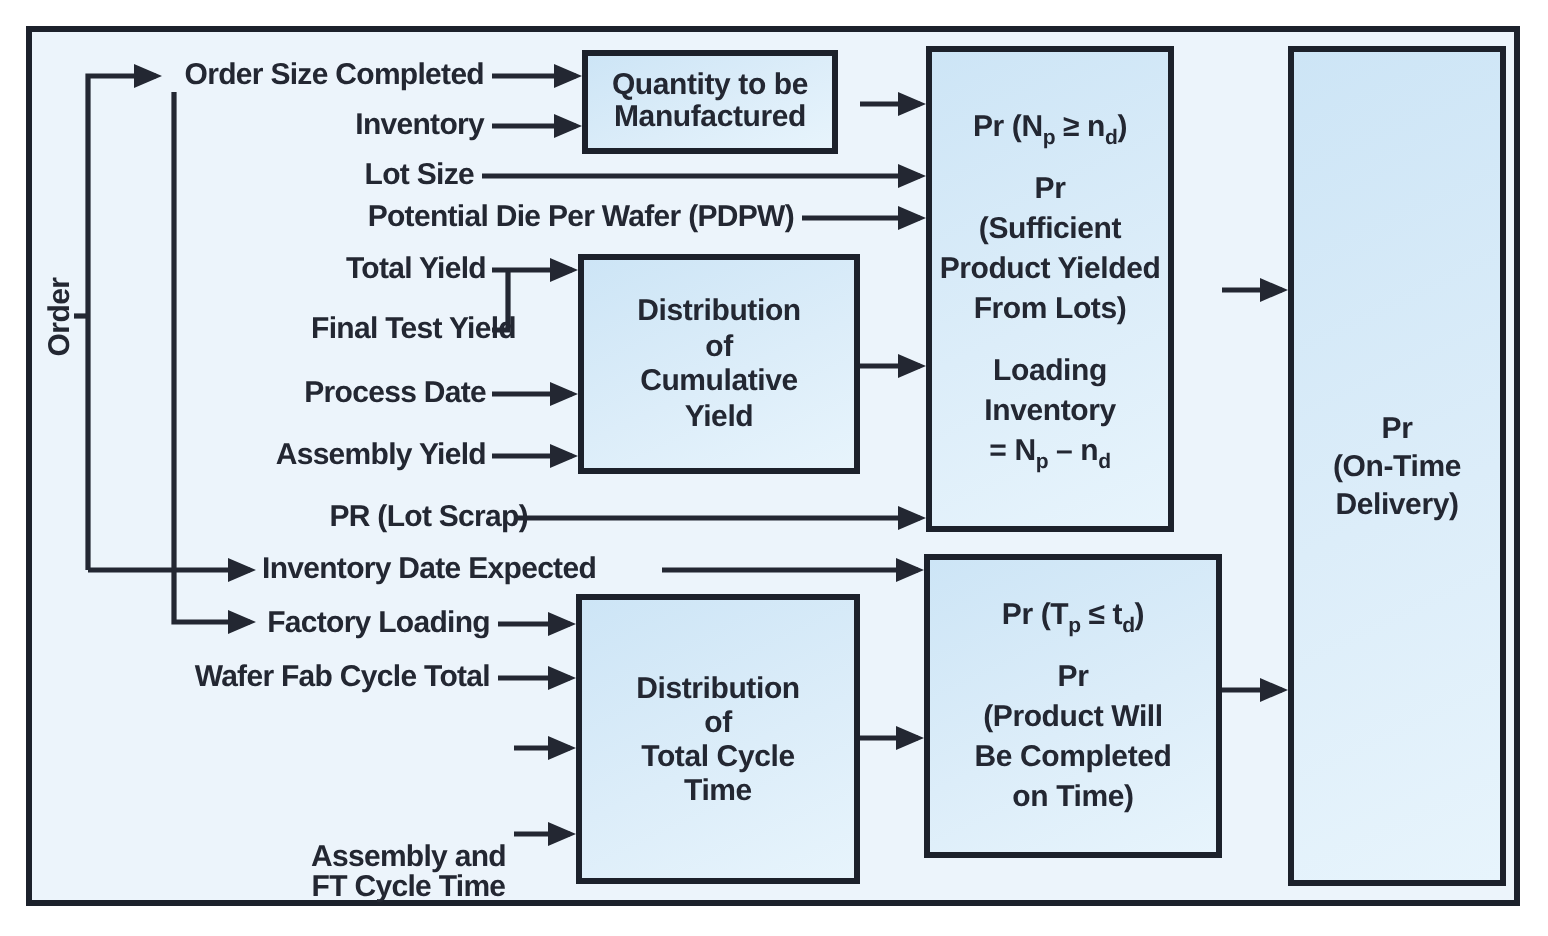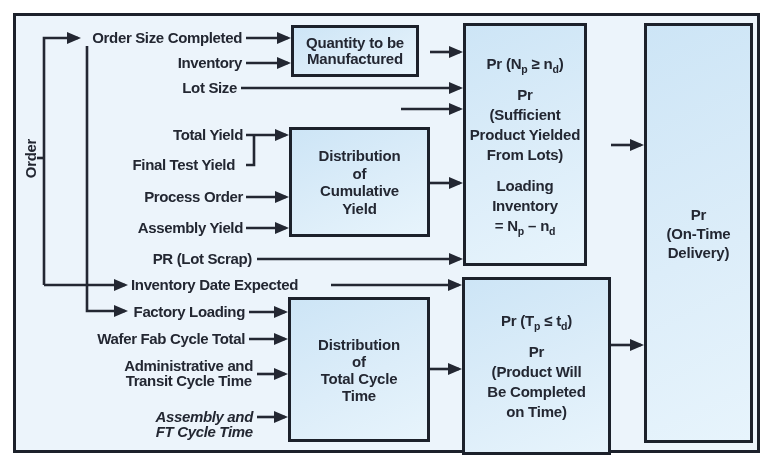--- a/index.html
+++ b/index.html
@@ -15,21 +15,21 @@
   svg.connectors path{stroke:var(--line);stroke-width:2.6;fill:none;}
   #ah path{fill:var(--line);stroke:none;}
   .box{position:absolute;box-sizing:border-box;border:3px solid var(--border);
     background:linear-gradient(155deg,var(--box-bg-1) 0%,#dcedf9 55%,var(--box-bg-2) 100%);
     display:flex;flex-direction:column;align-items:center;justify-content:center;
     text-align:center;font-size:15px;letter-spacing:-0.2px;white-space:pre-line;}
   .box-qty{left:291px;top:25px;width:128px;height:52px;line-height:16px;}
   .box-cum{left:289px;top:127px;width:141px;height:110px;line-height:17.5px;}
   .box-tot{left:288px;top:297px;width:142px;height:145px;line-height:17px;}
   .box-yield{left:463px;top:23px;width:124px;height:243px;line-height:20px;}
-  .box-time{left:462px;top:277px;width:149px;height:178px;line-height:20px;}
+  .box-time{left:462px;top:277px;width:149px;height:152px;line-height:20px;}
   .box-ontime{left:644px;top:23px;width:109px;height:420px;line-height:19px;}
   .para{white-space:pre-line;margin:5.5px 0;}
   sub{font-size:0.7em;line-height:0;}
   .lbl{position:absolute;font-size:15px;line-height:16px;letter-spacing:-0.35px;
     white-space:pre-line;text-align:right;}
   .lbl.ctr{text-align:center;line-height:15px;}
   .order-label{position:absolute;left:10px;top:150px;width:40px;text-align:center;
     font-size:15px;letter-spacing:-0.3px;transform:rotate(-90deg);}
 </style>
 </head>
@@ -67,31 +67,30 @@
     <path d="M430 369 H459" marker-end="url(#ah)"></path>
     <path d="M611 145 H641" marker-end="url(#ah)"></path>
     <path d="M611 345 H641" marker-end="url(#ah)"></path>
   </svg>
 
   <span class="order-label">Order</span>
 
   <span class="lbl" style="right:532px;top:30px;">Order Size Completed</span>
   <span class="lbl" style="right:532px;top:55px;">Inventory</span>
   <span class="lbl" style="right:537px;top:80px;">Lot Size</span>
+  <span class="lbl" style="right:377px;top:101px;">Potential Die Per Wafer (PDPW)</span>
   <span class="lbl" style="right:531px;top:127px;">Total Yield</span>
-  <span class="lbl" style="right:539px;top:157px;">Final Test Yield</span>
-  <span class="lbl" style="right:531px;top:189px;">Process Order</span>
+  <span class="lbl" style="right:516px;top:157px;">Final Test Yield</span>
+  <span class="lbl" style="right:531px;top:189px;">Process Date</span>
   <span class="lbl" style="right:531px;top:220px;">Assembly Yield</span>
-  <span class="lbl" style="right:522px;top:251px;">PR (Lot Scrap)</span>
+  <span class="lbl" style="right:510px;top:251px;">PR (Lot Scrap)</span>
   <span class="lbl" style="left:131px;top:277px;text-align:left;">Inventory Date Expected</span>
   <span class="lbl" style="right:529px;top:304px;">Factory Loading</span>
   <span class="lbl" style="right:529px;top:331px;">Wafer Fab Cycle Total</span>
-  <span class="lbl ctr" style="right:521px;top:358px;">Administrative and
-Transit Cycle Time</span>
-  <span class="lbl ctr" style="right:521px;top:409px;font-style:italic;">Assembly and
+  <span class="lbl ctr" style="right:521px;top:421px;">Assembly and
 FT Cycle Time</span>
 
   <div class="box box-qty">Quantity to be
 Manufactured</div>
   <div class="box box-cum">Distribution
 of
 Cumulative
 Yield</div>
   <div class="box box-tot">Distribution
 of

